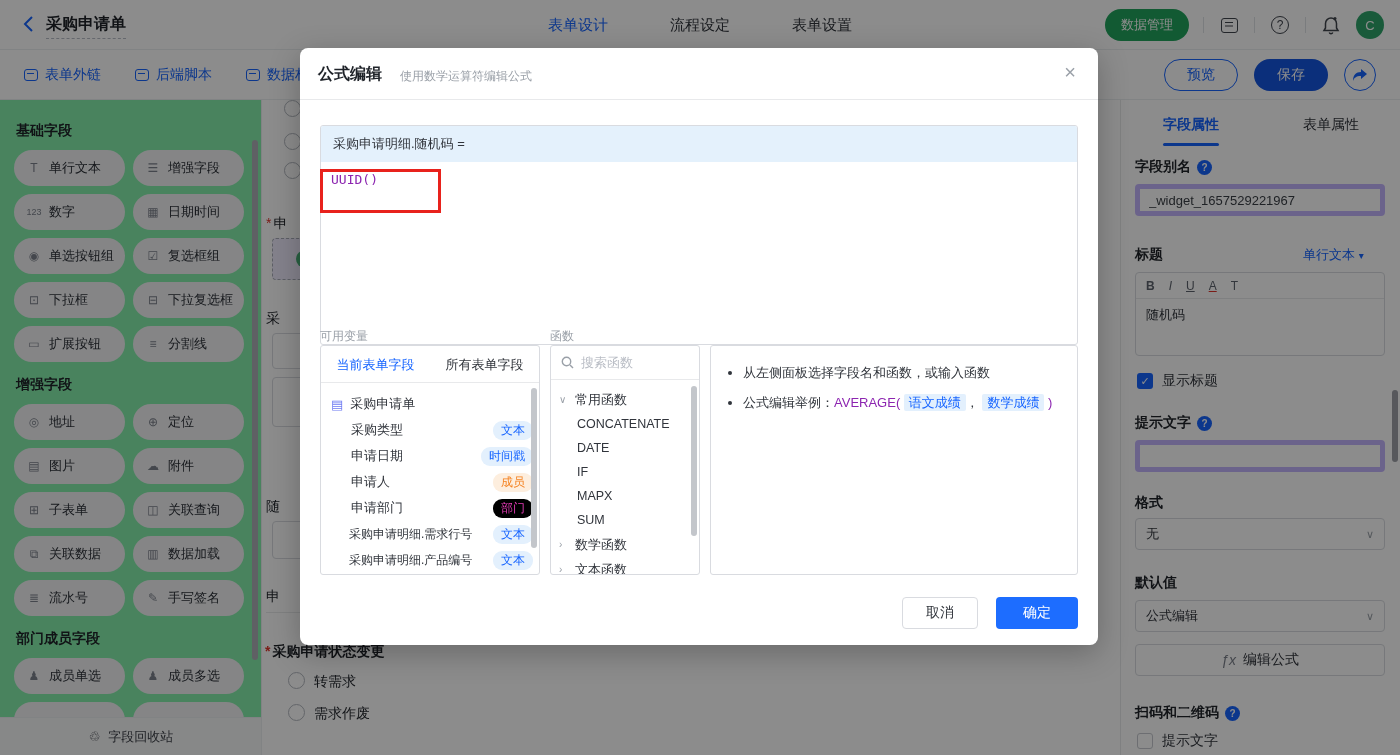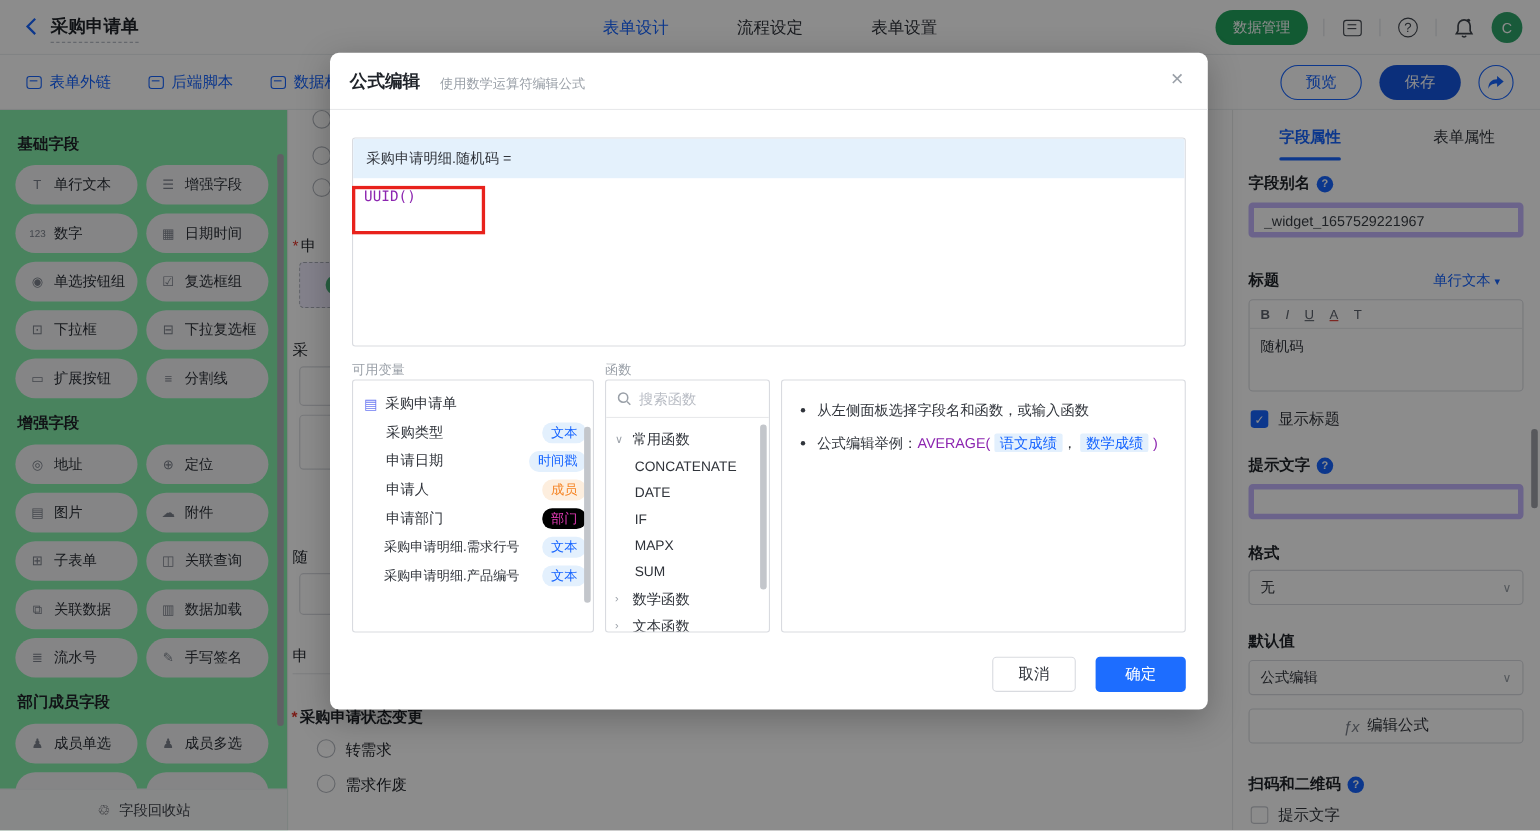--- a/index.html
+++ b/index.html
@@ -78,21 +78,21 @@
   .fx-btn { width:250px; height:32px; border:1px solid #d9dbe0; border-radius:4px; display:flex; align-items:center; justify-content:center; gap:7px; font-size:14px; color:#30343b; cursor:pointer; background:#fff; }
   .panel-scroll { position:absolute; right:2px; top:290px; width:6px; height:72px; background:#9ea1a8; border-radius:3px; }
 
   
   .mask { position:absolute; inset:0; background:rgba(0,0,0,0.45); z-index:40; }
   .modal { position:absolute; left:300px; top:48px; width:798px; height:597px; background:#fff; border-radius:8px; z-index:50; box-shadow:0 8px 30px rgba(0,0,0,.25); }
   .m-header { position:absolute; left:0; top:0; width:798px; height:52px; border-bottom:1px solid #e8e9eb; }
   .m-title { position:absolute; left:18px; top:16px; font-size:16px; font-weight:bold; color:#1f2329; }
   .m-sub { position:absolute; left:100px; top:20px; font-size:12px; color:#9aa0a8; }
   .m-close { position:absolute; right:22px; top:14px; font-size:20px; color:#9aa0a8; cursor:pointer; line-height:20px; }
-  .f-box { position:absolute; left:20px; top:77px; width:758px; height:190px; border:1px solid #d9dbe0; border-radius:3px; overflow:hidden; }
+  .f-box { position:absolute; left:20px; top:77px; width:758px; height:220px; border:1px solid #d9dbe0; border-radius:3px; overflow:hidden; }
   .f-target { height:36px; background:#e4f1fc; display:flex; align-items:center; padding:0 12px; font-size:13px; color:#30343b; }
   .f-code { padding:10px 10px; font-family:"DejaVu Sans Mono", monospace; font-size:13px; color:#8c25b0; }
   .red-note { position:absolute; left:20px; top:121px; width:121px; height:44px; border:3px solid #e8221c; z-index:5; }
   .col-label { position:absolute; font-size:12px; color:#9aa0a8; top:280px; }
   .m-panel { position:absolute; top:297px; height:230px; border:1px solid #d9dbe0; border-radius:3px; background:#fff; overflow:hidden; }
   .vars-tabs { height:37px; border-bottom:1px solid #e8e9eb; display:flex; }
   .v-tab { flex:1; text-align:center; line-height:37px; font-size:13px; color:#30343b; cursor:pointer; white-space:nowrap; }
   .v-tab.active { color:#1765ff; }
   .tree { padding:8px 6px 0 10px; font-size:13px; color:#30343b; }
   .t-row { height:26px; display:flex; align-items:center; gap:7px; cursor:pointer; }
@@ -406,20 +406,24 @@
     <div class="f-box">
       <div class="f-target">采购申请明细.随机码 =</div>
       <div class="f-code">UUID()</div>
     </div>
     <div class="red-note"></div>
 
     <div class="col-label" style="left:20px;">可用变量</div>
     <div class="col-label" style="left:250px;">函数</div>
 
     <div class="m-panel" style="left:20px; width:220px;">
+      <div class="vars-tabs">
+        <div class="v-tab active">当前表单字段</div>
+        <div class="v-tab">所有表单字段</div>
+      </div>
       <div class="tree">
         <div class="t-row">
           <span class="file-ic">▤</span>
           <span>采购申请单</span>
         </div>
         <div class="t-row t-child">
           <span class="t-name">采购类型</span>
           <span class="badge blue">文本</span>
         </div>
         <div class="t-row t-child">

